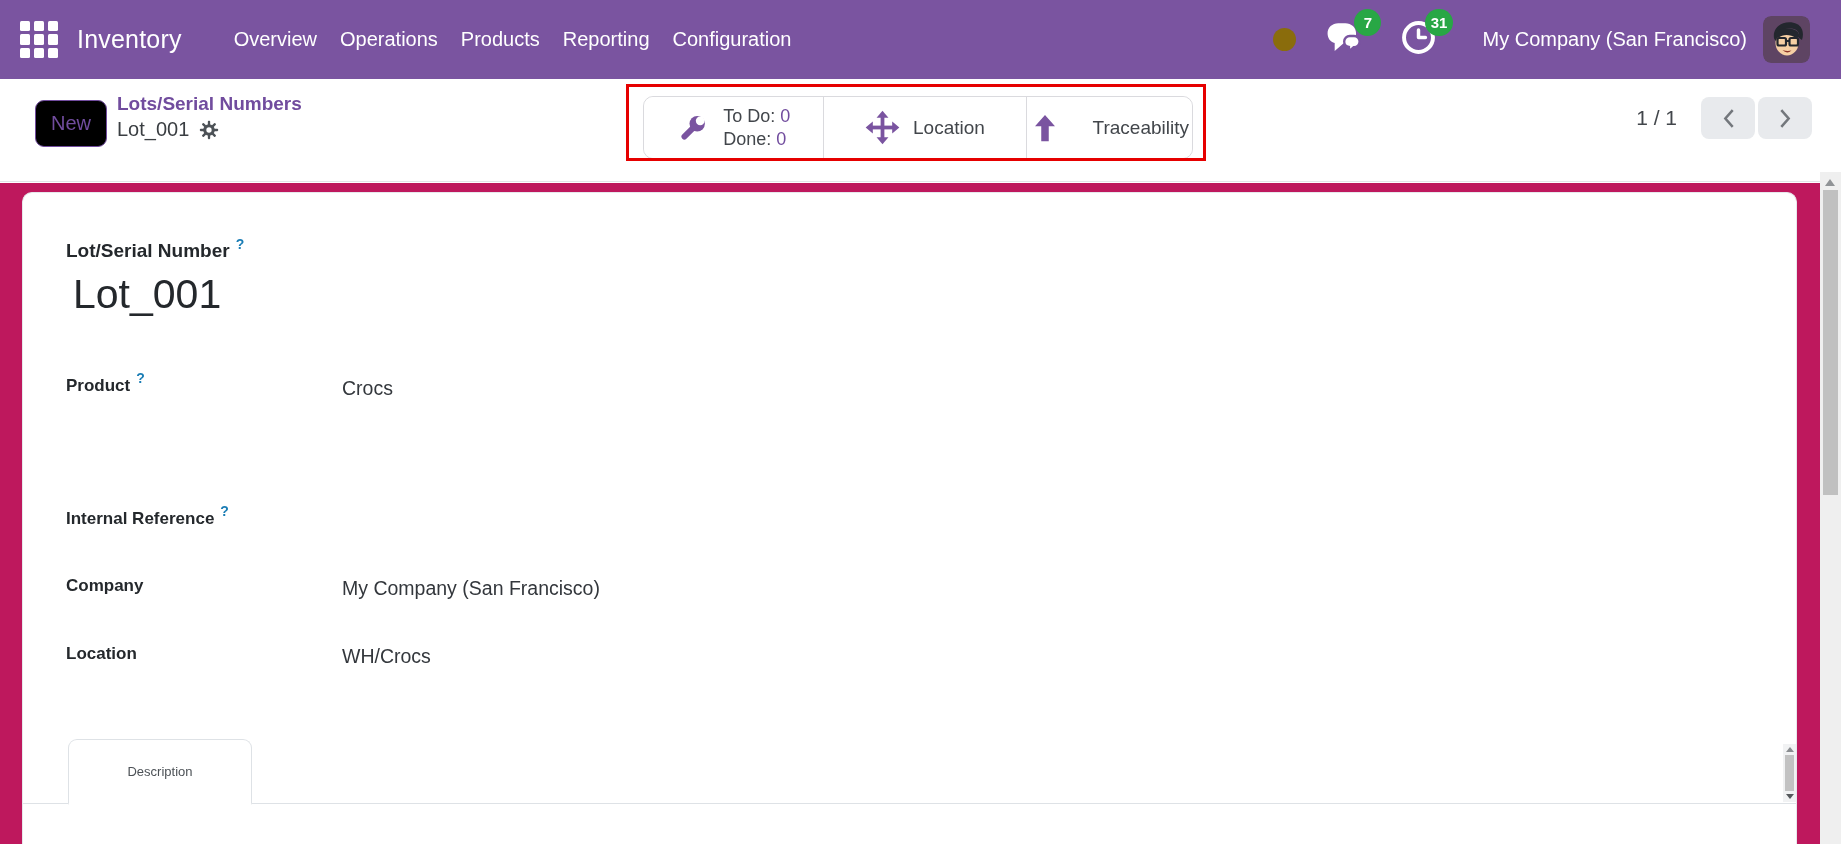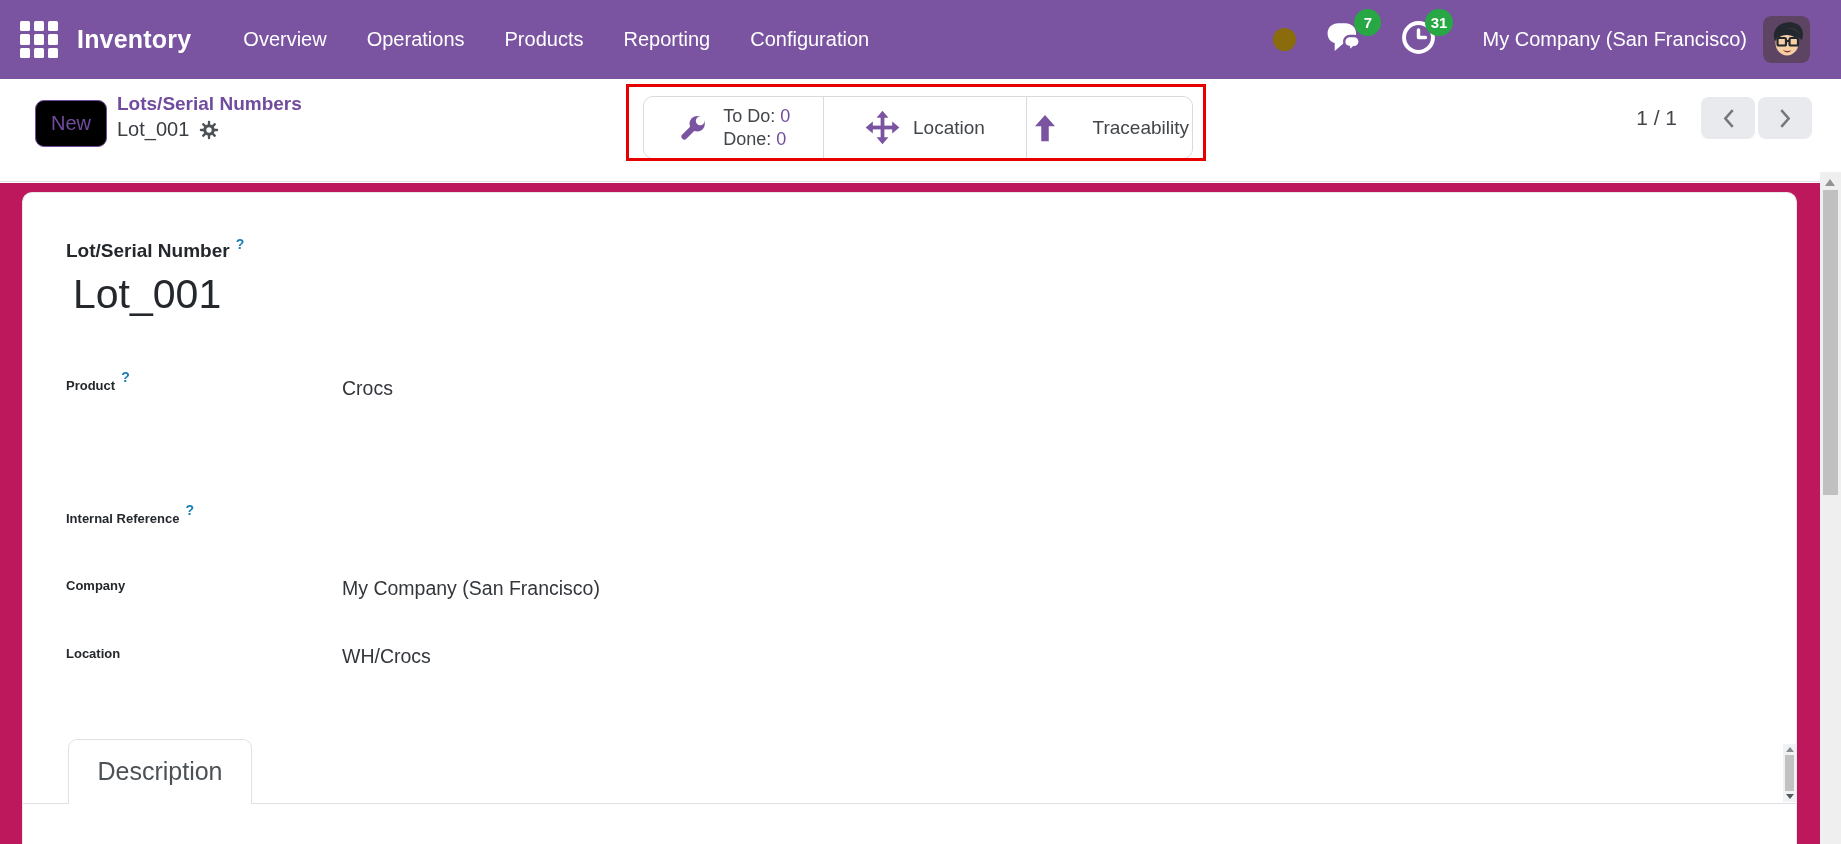--- a/index.html
+++ b/index.html
@@ -3,22 +3,22 @@
 <meta charset="utf-8">
 <style>
   * { margin:0; padding:0; box-sizing:border-box; }
   body { font-family:"Liberation Sans", sans-serif; background:#fff; }
   .screen { position:relative; width:1841px; height:844px; overflow:hidden; background:#fff; }
 
   
   .navbar { position:absolute; inset:0 0 auto 0; height:79px; background:#7a54a0; display:flex; align-items:center; color:#fff; }
   .apps-icon { margin-left:20px; width:38px; height:38px; display:grid; grid-template-columns:repeat(3,1fr); grid-template-rows:repeat(3,1fr); gap:3.5px; cursor:pointer; }
   .apps-icon span { background:#fff; border-radius:1.5px; }
-  .app-name { font-size:25px; font-weight:700; margin-left:19px; letter-spacing:.2px; }
-  .nav-menu { display:flex; margin-left:50px; gap:36px; font-size:20px; }
+  .app-name { font-size:25px; font-weight:400; margin-left:19px; letter-spacing:.2px; }
+  .nav-menu { display:flex; margin-left:50px; gap:19px; font-size:20px; }
   .nav-menu div { cursor:pointer; padding:6px 2px; }
   .nav-right { margin-left:auto; display:flex; align-items:center; padding-right:31px; }
   .presence-dot { width:23px; height:23px; border-radius:50%; background:#8a6c0c; margin-right:25px; }
   .icon-wrap { position:relative; cursor:pointer; }
   .icon-chat { margin-right:35px; }
   .icon-clock { margin-right:45px; }
   .nav-badge { position:absolute; top:-10px; right:-16px; min-width:27px; height:27px; padding:0 6px; background:#28a745; color:#fff; font-size:15px; font-weight:bold; border-radius:999px; display:flex; align-items:center; justify-content:center; }
   .company-name { font-size:20px; margin-right:16px; white-space:nowrap; cursor:pointer; }
   .avatar { width:47px; height:47px; border-radius:8px; overflow:hidden; cursor:pointer; flex:0 0 auto; }
 
@@ -51,27 +51,27 @@
   .content { position:absolute; top:183px; left:0; right:0; bottom:0; background:#be185d;padding-left:37px; }
   .sheet { position:absolute; left:22px; top:9px; width:1775px; height:660px; background:#fff; border:1px solid #e6e8ec; border-bottom:none; border-radius:10px 10px 0 0; }
 
   .name-label-row { position:absolute; left:43px; top:47px; font-size:19px; font-weight:bold; color:#24282c; }
   .help-sup { position:relative; top:-8px; font-size:14px; font-weight:bold; color:#1a7db5; margin-left:6px; cursor:pointer; }
   .name-value { position:absolute; left:50px; top:78px; font-size:41px; color:#24282c; }
 
   .frow { position:absolute; left:43px; width:1200px; height:26px; }
   .frow-product { top:183px; } .frow-qty { top:252px; } .frow-ref { top:316px; }
   .frow-company { top:383px; } .frow-location { top:451px; }
-  .flabel { font-size:13px; font-weight:bold; color:#24282c; }
+  .flabel { font-size:17px; font-weight:bold; color:#24282c; }
   .flabel-muted { font-weight:400; color:#66696d; }
   .fvalue { position:absolute; left:268px; top:1px; font-size:19.5px; color:#33373c;margin-left:8px; }
   .fsuffix { position:absolute; left:543px; top:1px; font-size:19.5px; color:#714c9e; cursor:pointer; }
 
   .notebook-line { position:absolute; left:0; right:0; top:610px; border-top:1px solid #dee2e6; }
-  .desc-tab { position:absolute; left:45px; top:546px; width:184px; height:66px; background:#fff; border:1px solid #dee2e6; border-bottom:2px solid #fff; border-radius:9px 9px 0 0; z-index:2; display:flex; align-items:center; justify-content:center; font-size:25px; color:#4c5156; cursor:pointer; }
+  .desc-tab { position:absolute; left:45px; top:546px; width:184px; height:66px; background:#fff; border:1px solid #dee2e6; border-bottom:2px solid #fff; border-radius:9px 9px 0 0; z-index:2; display:flex; align-items:center; justify-content:center; font-size:13px; color:#4c5156; cursor:pointer; }
 
   
   .inner-scrollbar { position:absolute; left:1760px; top:551px; width:13px; height:58px; background:#f1f2f3; display:flex; flex-direction:column; align-items:center; padding:3px 0; z-index:3; }
   .tri-up { width:0; height:0; border-left:4px solid transparent; border-right:4px solid transparent; border-bottom:5px solid #8a8d90; }
   .tri-down { width:0; height:0; border-left:4px solid transparent; border-right:4px solid transparent; border-top:5px solid #55585b; }
   .inner-thumb { width:9px; flex:1; margin:3px 0; background:#c2c2c2; }
 
   
   .main-scrollbar { position:absolute; right:0; top:172px; width:21px; bottom:0; background:#efefef; }
   .msb-up { position:absolute; top:7px; left:5px; width:0; height:0; border-left:5.5px solid transparent; border-right:5.5px solid transparent; border-bottom:7px solid #909396; cursor:pointer; }

